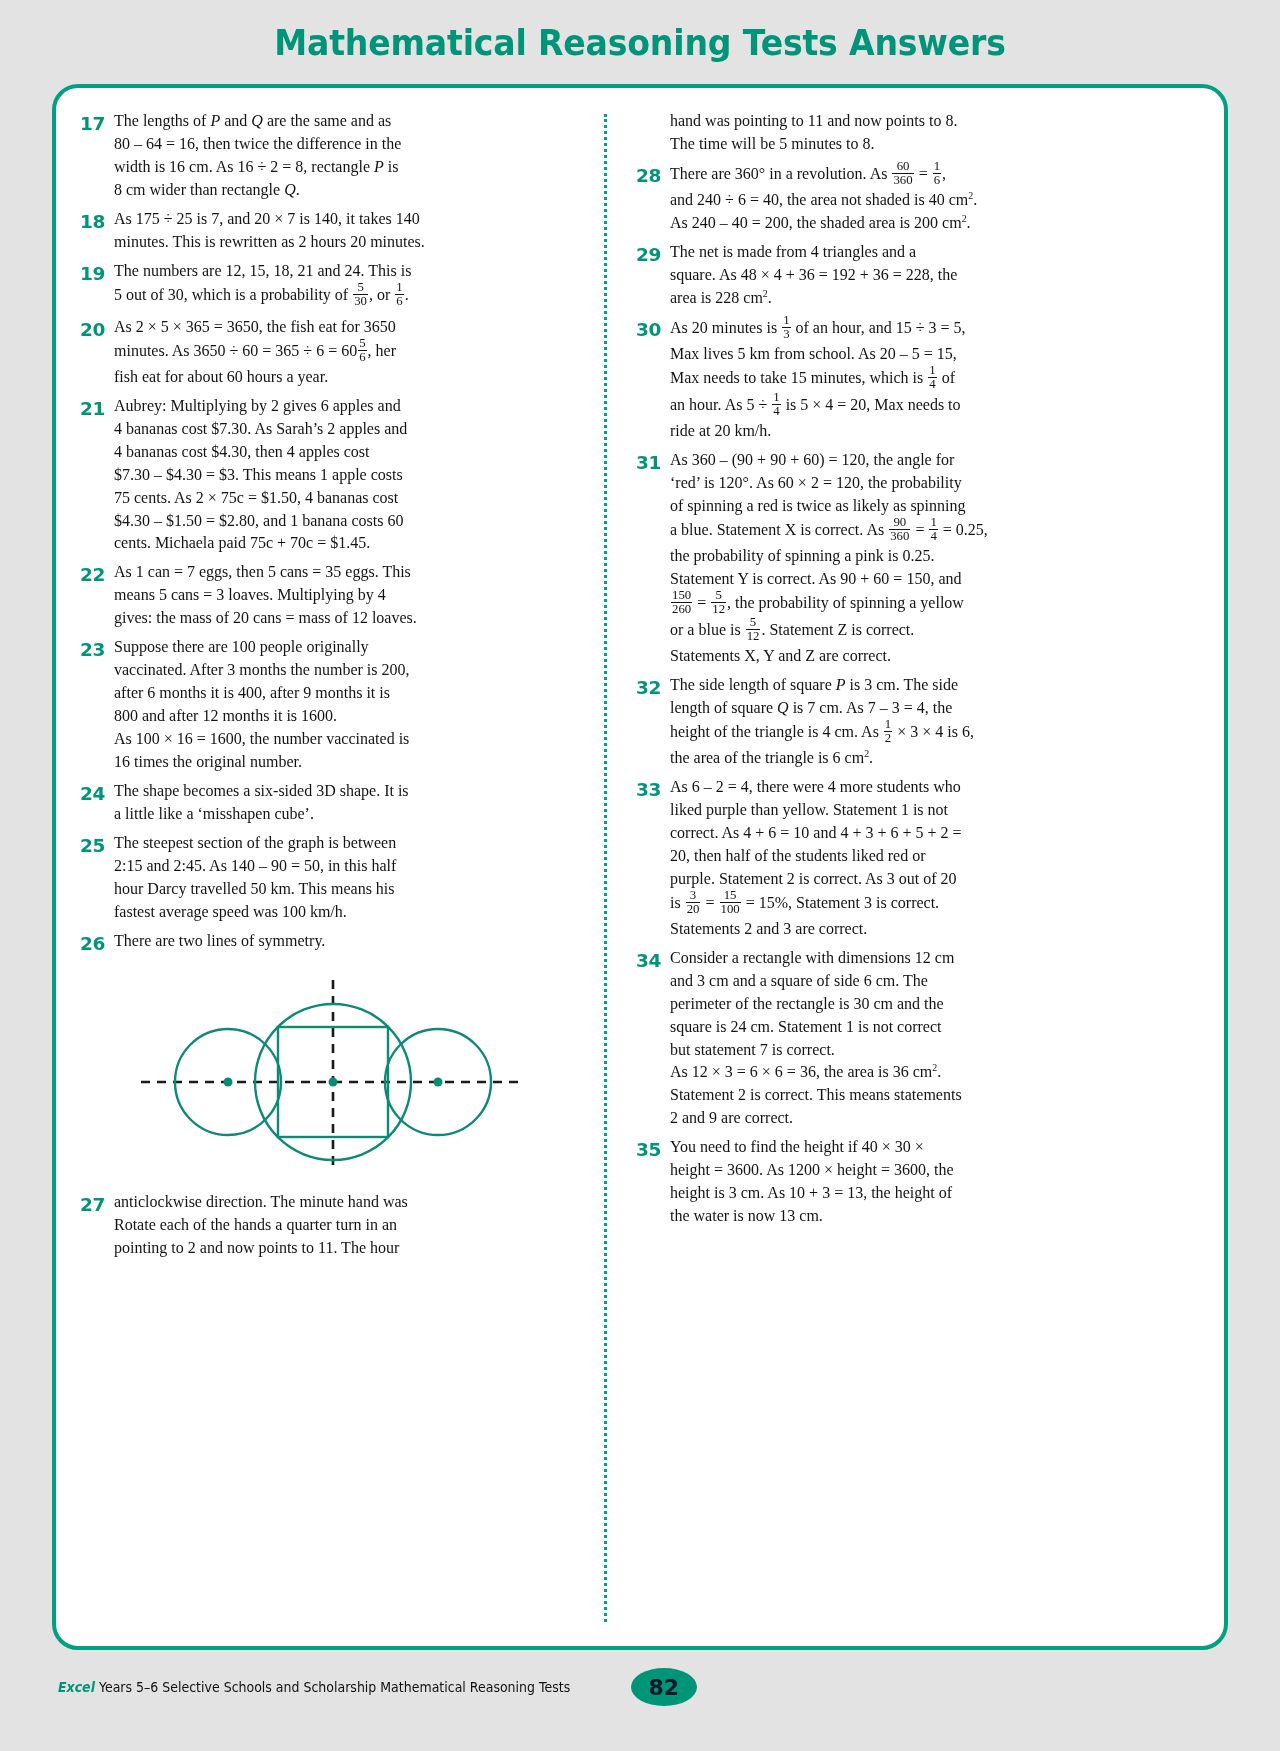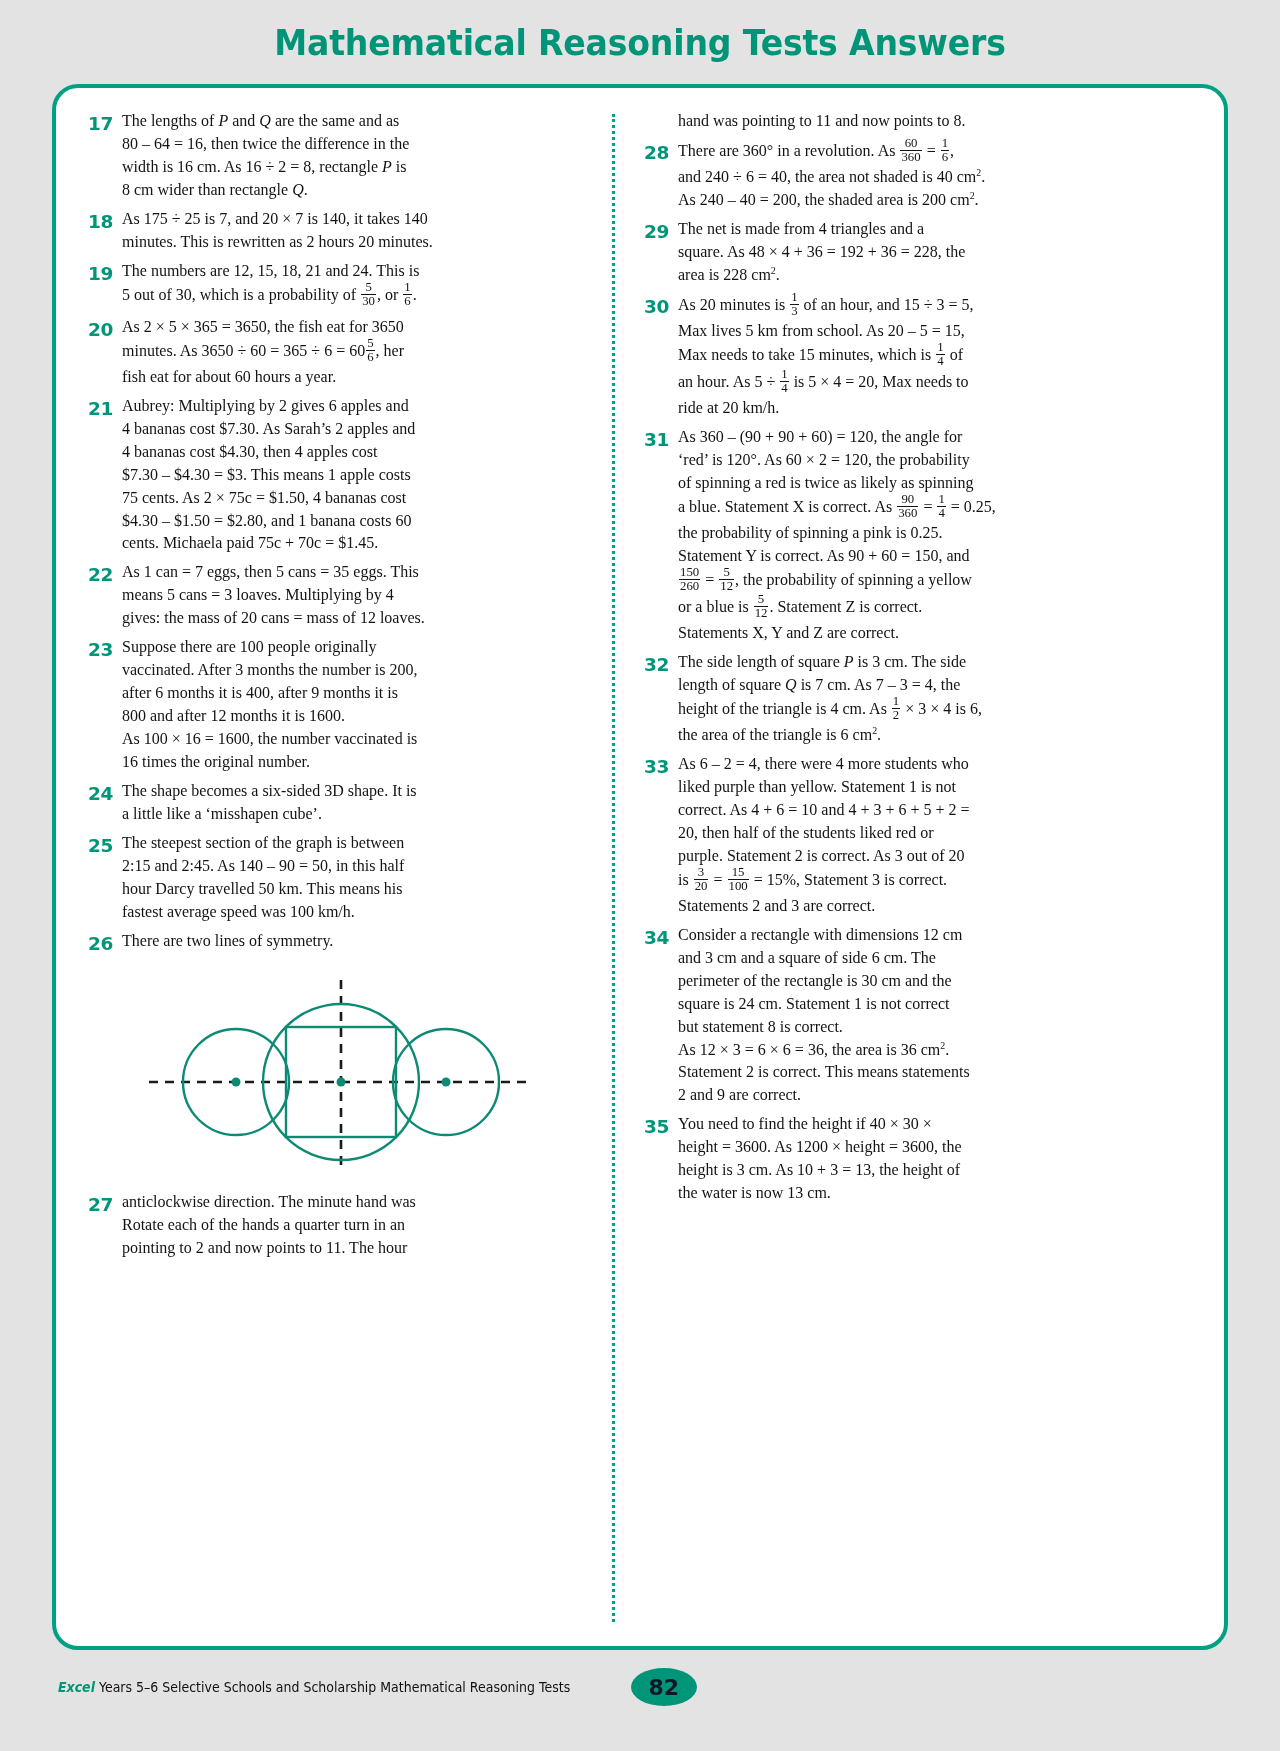--- a/index.html
+++ b/index.html
@@ -42,22 +42,21 @@
   }
 
   .columns {
     position: absolute;
     left: 0;
     top: 0;
     width: 100%;
     height: 100%;
     display: flex;
     box-sizing: border-box;
-    padding: 22px 26px 20px 16px;
-    justify-content: flex-end;
+    padding: 22px 26px 20px 24px;
   }
   .col {
     box-sizing: border-box;
   }
   .col-left {
     width: 524px;
     padding-right: 18px;
   }
   .col-divider {
     width: 3px;
@@ -310,20 +309,21 @@
     </div>
 
     <div class="col-divider"></div>
 
     <div class="col col-right">
 
       <div class="item">
         <div class="item-num"></div>
         <div class="item-body">
           <div class="line">hand was pointing to 11 and now points to 8.</div>
+          <div class="line">The time will be 5 minutes to 8.</div>
         </div>
       </div>
 
       <div class="item">
         <div class="item-num">28</div>
         <div class="item-body">
           <div class="line">There are 360° in a revolution. As <span class="frac"><span class="num">60</span><span class="den">360</span></span> = <span class="frac"><span class="num">1</span><span class="den">6</span></span>,</div>
           <div class="line">and 240 ÷ 6 = 40, the area not shaded is 40 cm<sup class="exp">2</sup>.</div>
           <div class="line">As 240 – 40 = 200, the shaded area is 200 cm<sup class="exp">2</sup>.</div>
         </div>
@@ -387,21 +387,21 @@
         </div>
       </div>
 
       <div class="item">
         <div class="item-num">34</div>
         <div class="item-body">
           <div class="line">Consider a rectangle with dimensions 12 cm</div>
           <div class="line">and 3 cm and a square of side 6 cm. The</div>
           <div class="line">perimeter of the rectangle is 30 cm and the</div>
           <div class="line">square is 24 cm. Statement 1 is not correct</div>
-          <div class="line">but statement 8 is correct.</div>
+          <div class="line">but statement 7 is correct.</div>
           <div class="line">As 12 × 3 = 6 × 6 = 36, the area is 36 cm<sup class="exp">2</sup>.</div>
           <div class="line">Statement 2 is correct. This means statements</div>
           <div class="line">2 and 9 are correct.</div>
         </div>
       </div>
 
       <div class="item">
         <div class="item-num">35</div>
         <div class="item-body">
           <div class="line">You need to find the height if 40 × 30 ×</div>

